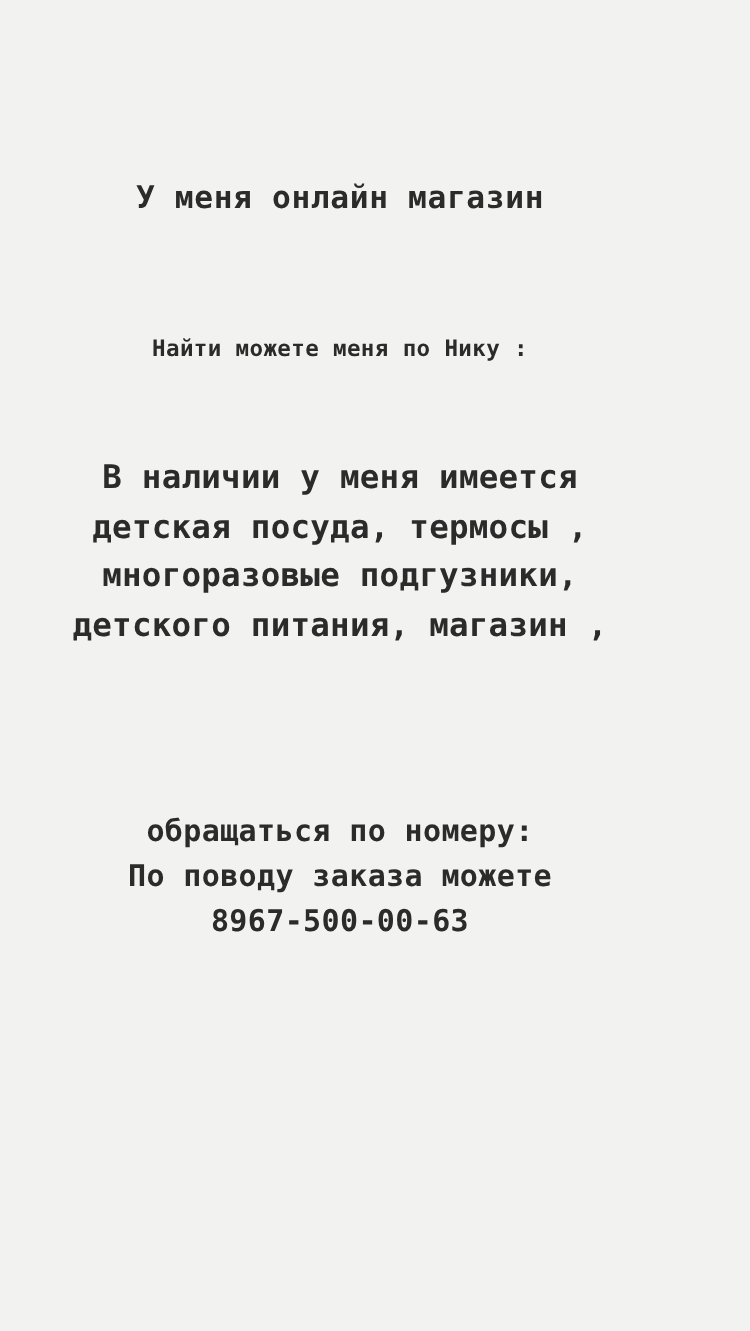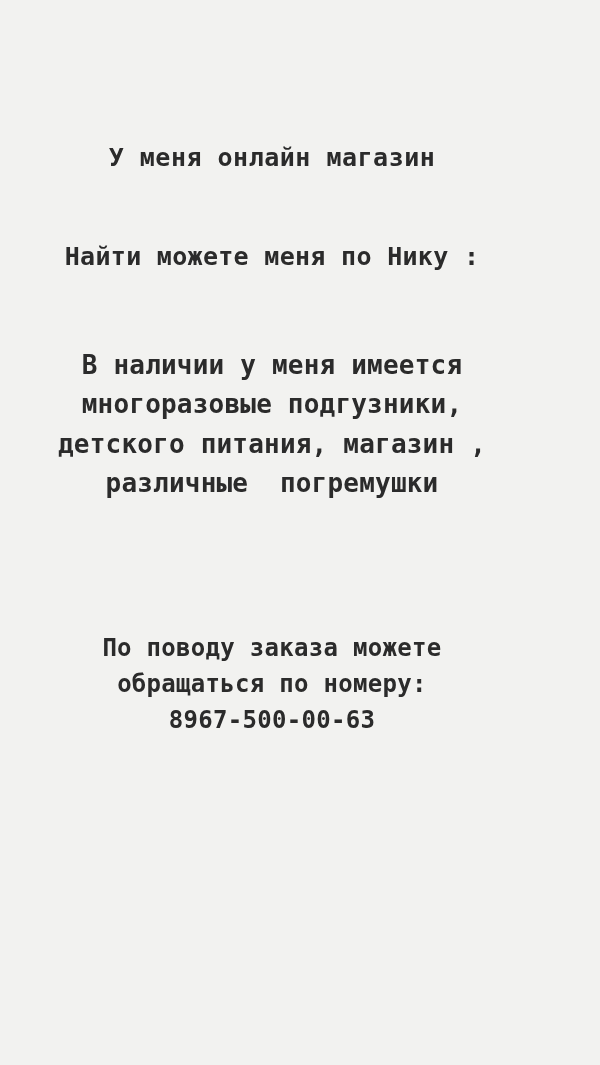--- a/index.html
+++ b/index.html
@@ -43,22 +43,22 @@
     letter-spacing: 0.5px;
   }
   .flex-emoji {
     font-family: "DejaVu Sans", sans-serif;
     font-size: 25px;
     vertical-align: -3px;
   }
 
   
   #nickname-block {
-    margin-top: 62px;
-    font-size: 25px;
+    margin-top: 90px;
+    font-size: 18px;
     font-weight: bold;
     line-height: 1.5;
     letter-spacing: 0.3px;
   }
   #nickname-block .handle {
     letter-spacing: 0px;
   }
 
   
   #stock-block {
@@ -86,24 +86,24 @@
   <div class="block" id="headline">
     <span class="line">У меня онлайн магазин</span>
   </div>
 
   <div class="block" id="nickname-block">
     <span class="line">Найти можете меня по Нику :</span>
   </div>
 
   <div class="block" id="stock-block">
     <span class="line">В наличии у меня имеется</span>
+    <span class="line">детская посуда, термосы ,</span>
     <span class="line">многоразовые подгузники,</span>
     <span class="line">детского питания, магазин ,</span>
-    <span class="line">различные  погремушки</span>
   </div>
 
   <div class="block" id="order-block">
+    <span class="line">обращаться по номеру:</span>
     <span class="line">По поводу заказа можете</span>
-    <span class="line">обращаться по номеру:</span>
     <span class="line">8967-500-00-63</span>
   </div>
 
 </div>
 
 </body></html>

